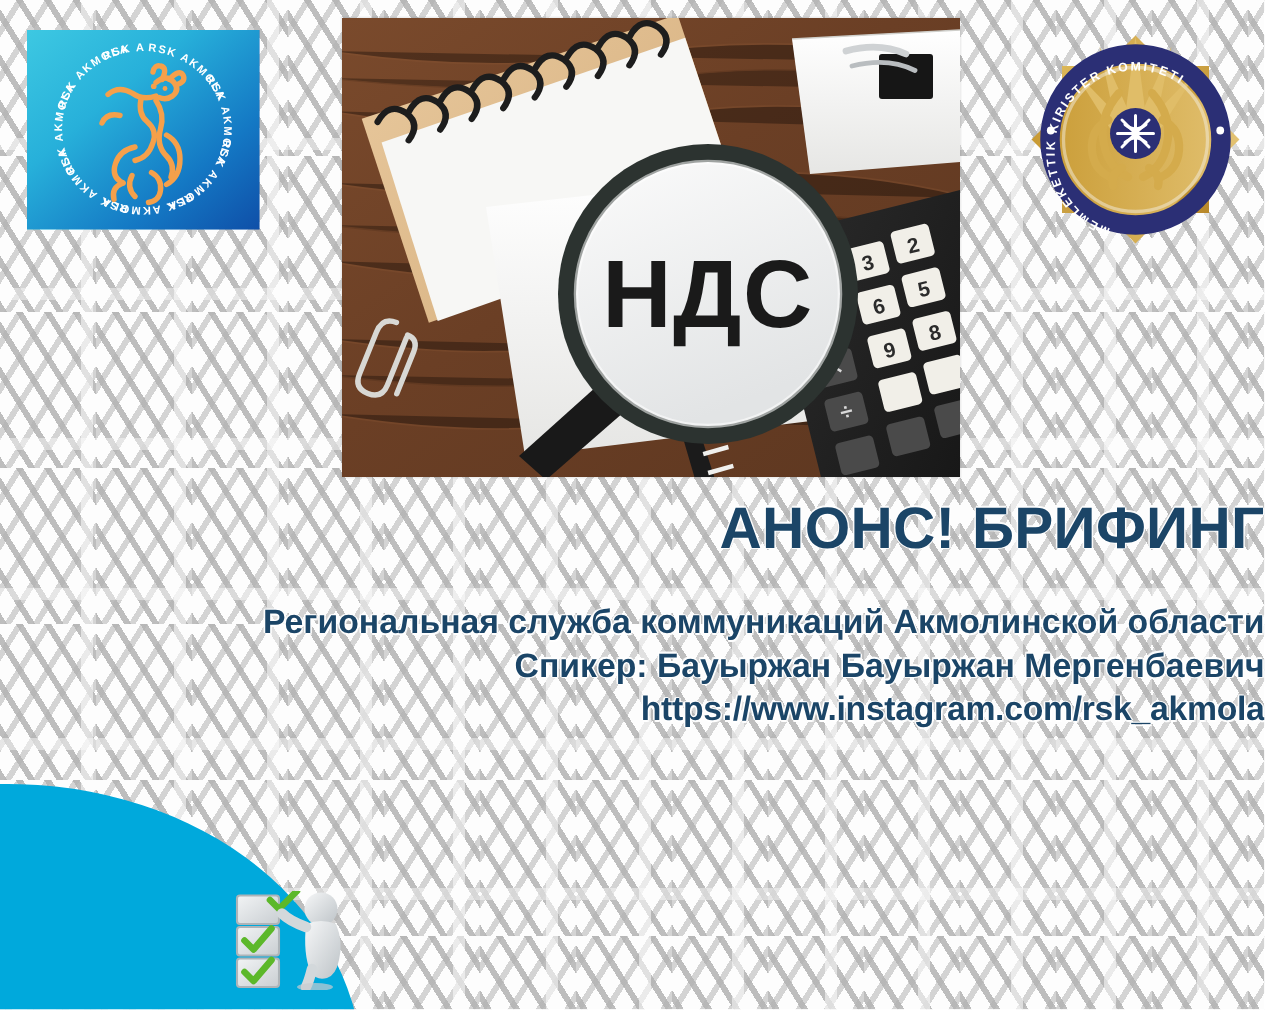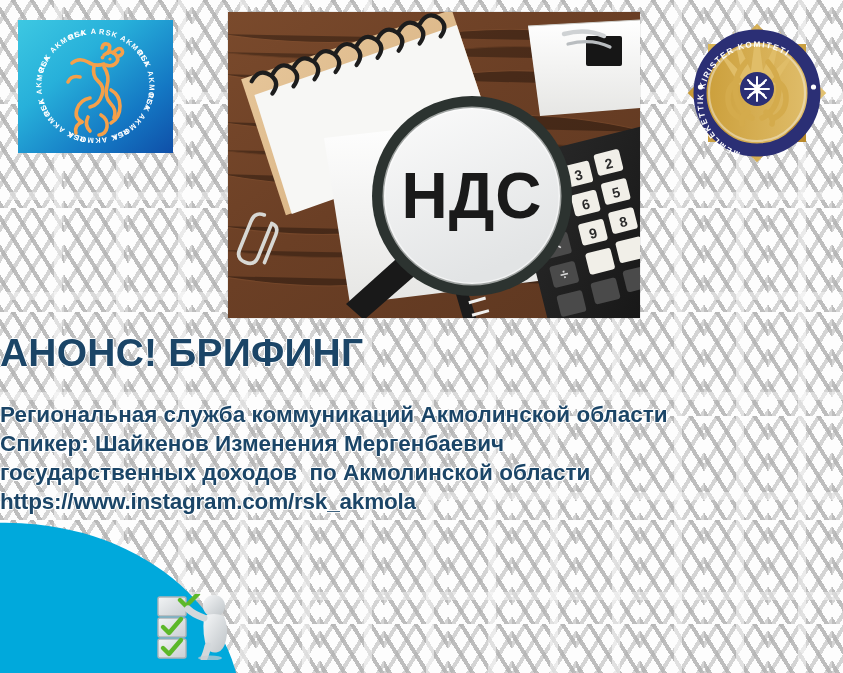--- a/index.html
+++ b/index.html
@@ -104,35 +104,35 @@
     box-shadow: 0 0 0 1px rgba(0,0,0,.06);
   }
   .photo svg { display: block; width: 100%; height: 100%; }
 
   
   .headline {
     position: absolute;
     left: 0;
     top: 331px;
     width: 843px;
-    text-align: left;
+    text-align: right;
     font-size: 39px;
     font-weight: bold;
     color: #1b4567;
     letter-spacing: .2px;
     text-shadow:
       1px 0 0 rgba(255,255,255,.9), -1px 0 0 rgba(255,255,255,.9),
       0 1px 0 rgba(255,255,255,.9), 0 -1px 0 rgba(255,255,255,.9);
   }
   .body-block {
     position: absolute;
     left: 0;
     top: 400px;
     width: 843px;
-    text-align: left;
+    text-align: right;
   }
   .body-line {
     font-size: 22.5px;
     font-weight: bold;
     line-height: 29px;
     color: #1b4567;
     white-space: pre;
     text-shadow:
       1px 0 0 rgba(255,255,255,.92), -1px 0 0 rgba(255,255,255,.92),
       0 1px 0 rgba(255,255,255,.92), 0 -1px 0 rgba(255,255,255,.92),
@@ -392,22 +392,21 @@
           <path d="M66 65 q7 6 14 0 M66 77 q7 -6 14 0"></path>
         </g>
       </g>
     </svg>
   </div>
 
   <div class="headline">АНОНС! БРИФИНГ</div>
 
   <div class="body-block">
     <div class="body-line">Региональная служба коммуникаций Акмолинской области</div>
-    <div class="body-line">Спикер: Шайкенов Изменения Мергенбаевич</div>
-    <div class="body-line">государственных доходов  по Акмолинской области</div>
+    <div class="body-line">Спикер: Бауыржан Бауыржан Мергенбаевич</div>
     <div class="body-line url">https://www.instagram.com/rsk_akmola</div>
   </div>
 
   <div class="figure-3d">
     <svg viewBox="0 0 86 66" xmlns="http://www.w3.org/2000/svg">
       <defs>
         <linearGradient id="boxG" x1="0" y1="0" x2="1" y2="1">
           <stop offset="0" stop-color="#f2f4f5"></stop>
           <stop offset="1" stop-color="#c9ced2"></stop>
         </linearGradient>

